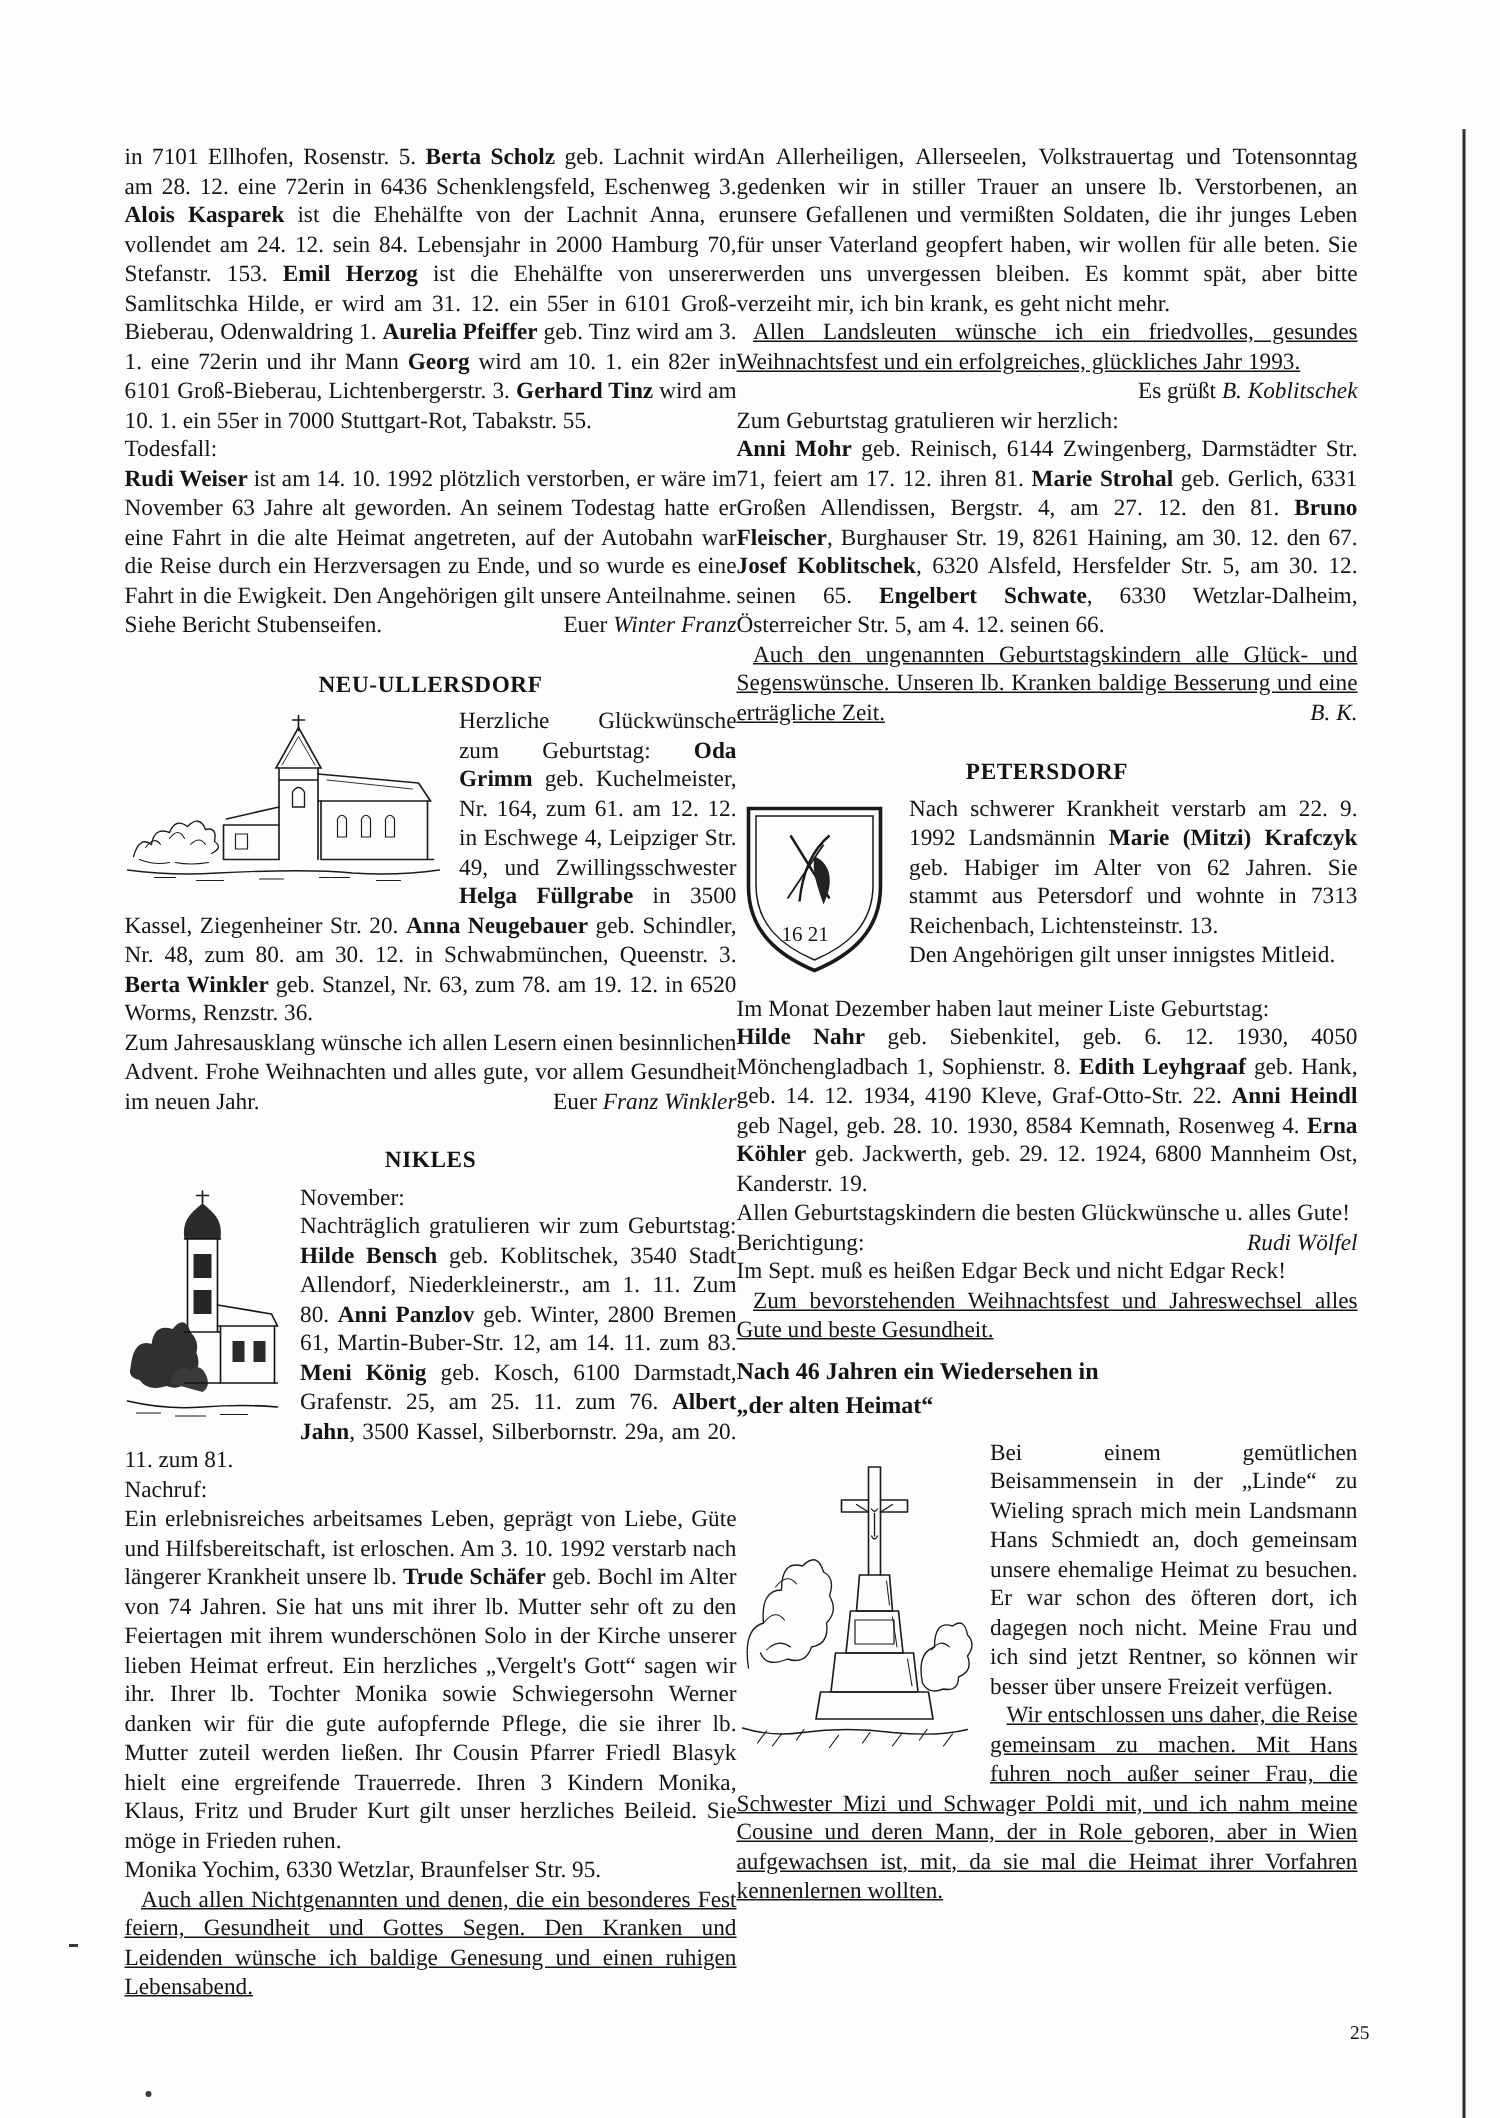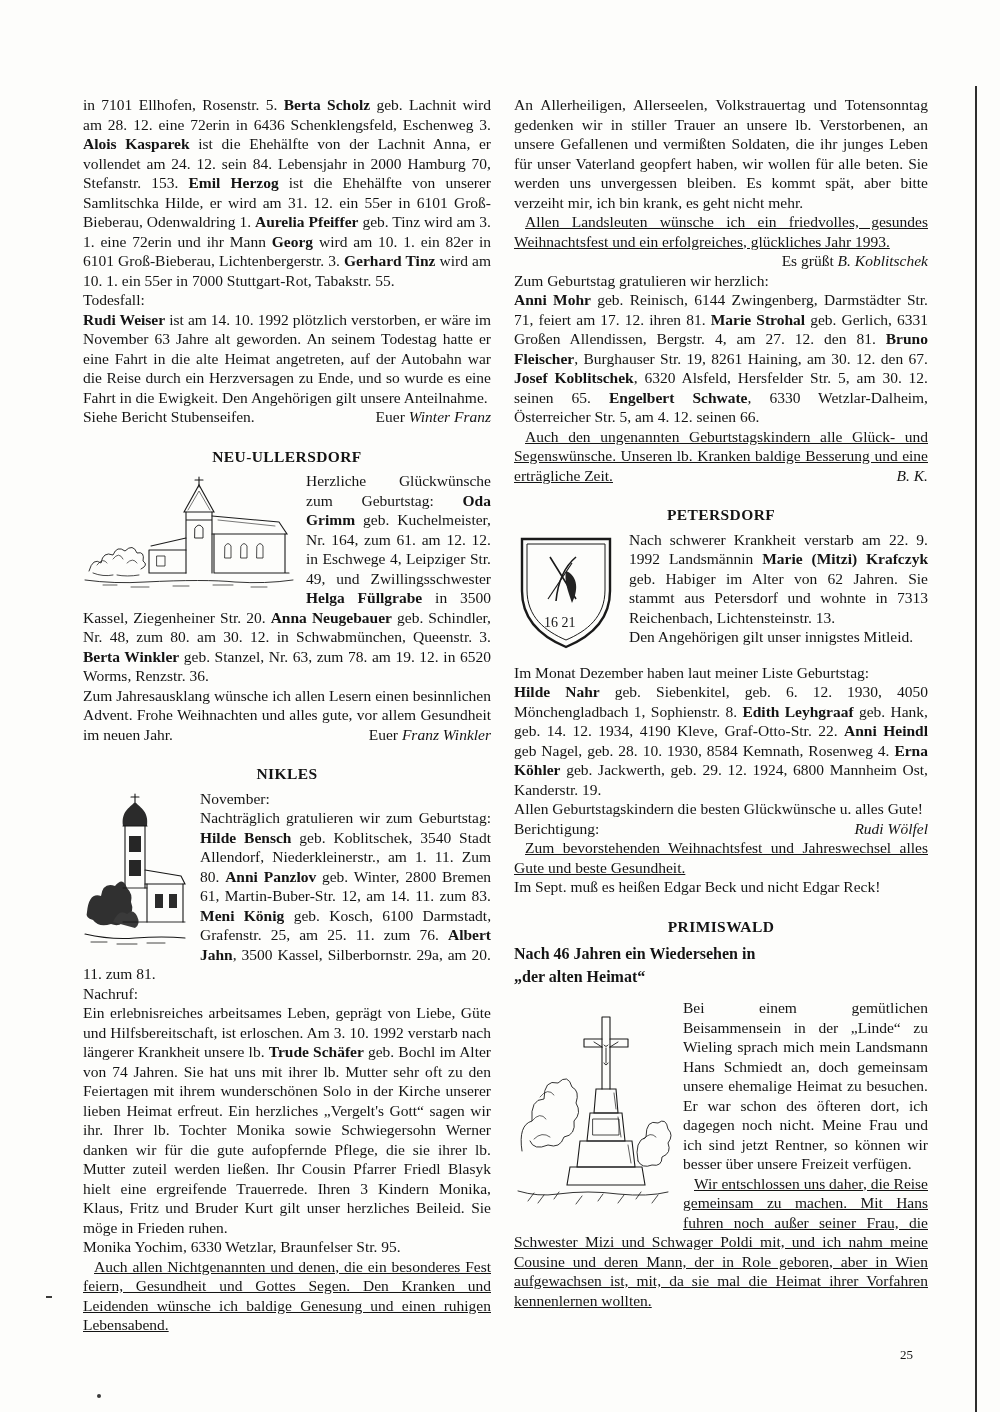--- a/index.html
+++ b/index.html
@@ -8,21 +8,21 @@
     position:relative;
     width:1000px; height:1412px;
     background:#fdfdfb;
     font-family:"Liberation Serif", serif;
     font-size:15.5px; line-height:19.5px;
     color:#141414;
     overflow:hidden;
   }
   .columns {
     position:absolute; top:95px; left:83px;
-    width:845px; display:flex; gap:23px;
+    width:845px; display:flex; 
   }
   .col { text-align:justify; hyphens:auto; -webkit-hyphens:auto; }
   .col-left  { width:408px; }
   .col-right { width:414px; }
   p.para { margin:0; }
   .b { font-weight:bold; }
   .i { font-style:italic; }
   .mt  { margin-top:19px; }
   .indent { text-indent:11px;text-decoration:underline; }
   .sig { float:right; padding-left:10px; }
@@ -150,26 +150,25 @@
           <p class="para"><span>Den Angehörigen gilt unser innigstes Mitleid.</span></p>
         </div>
         <div class="clear"></div>
       </div>
 
       <p class="para mt">Im Monat Dezember haben laut meiner Liste Geburtstag:</p>
       <p class="para"><span class="b">Hilde Nahr</span><span> geb. Siebenkitel, geb. 6. 12. 1930, 4050 Mönchengladbach 1, Sophienstr. 8. </span><span class="b">Edith Leyhgraaf</span><span> geb. Hank, geb. 14. 12. 1934, 4190 Kleve, Graf-Otto-Str. 22. </span><span class="b">Anni Heindl</span><span> geb Nagel, geb. 28. 10. 1930, 8584 Kemnath, Rosenweg 4. </span><span class="b">Erna Köhler</span><span> geb. Jackwerth, geb. 29. 12. 1924, 6800 Mannheim Ost, Kanderstr. 19.</span></p>
       <p class="para"><span><span>Allen Geburtstagskindern die besten Glückwünsche u. alles Gute!</span></span><span class="sig"><span class="i">Rudi Wölfel</span></span></p>
 
       <p class="para mt">Berichtigung:</p>
+      <p class="para">Im Sept. muß es heißen Edgar Beck und nicht Edgar Reck!</p>
+
       <p class="para mt indent">Zum bevorstehenden Weihnachtsfest und Jahreswechsel alles Gute und beste Gesundheit.</p>
 
-      <p class="para">Im Sept. muß es heißen Edgar Beck und nicht Edgar Reck!</p>
-
-      <div class="section">
-        <p class="section-heading mt">PRIMISWALD</p>
+      <div class="section">
         <p class="big-title"><span>Nach 46 Jahren ein Wiedersehen in</span><br><span>„der alten Heimat“</span></p>
         <div class="flow">
           <svg class="illus" width="158" height="218" viewBox="0 0 158 218">
             <g fill="none" stroke="#1b1b1b" stroke-width="1.1" stroke-linecap="round">
               <path d="M88 16 V88 M96 16 V88 M88 16 H96"></path>
               <path d="M70 38 H88 M70 46 H88 M96 38 H114 M96 46 H114 M70 38 V46 M114 38 V46"></path>
               <path d="M90 44 q2 3 4 0 M92 47 V62 M90 62 q2 4 4 0" stroke-width="0.9"></path>
               <path d="M88 46 L80 41 M96 46 L104 41" stroke-width="0.9"></path>
               <path d="M82 88 H102 L104 112 H80 Z"></path>
               <path d="M76 112 H108 L111 140 H73 Z"></path>

